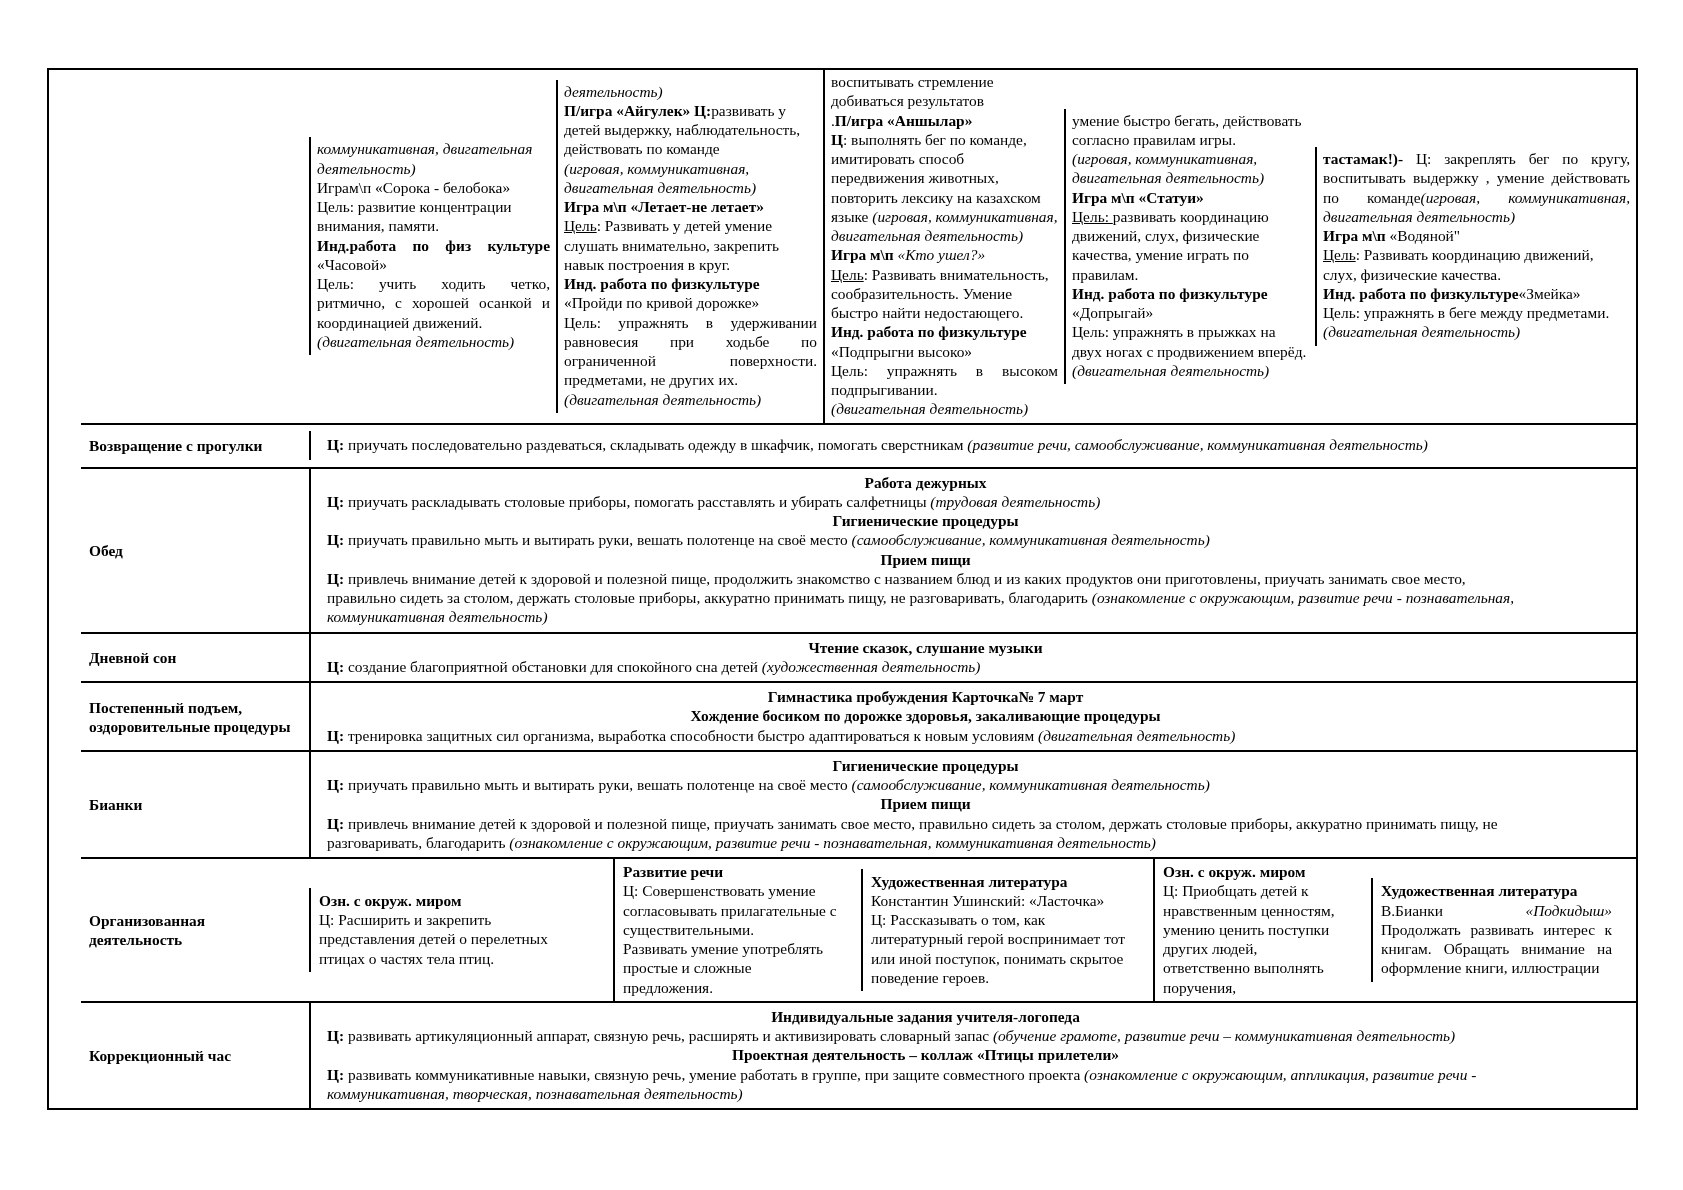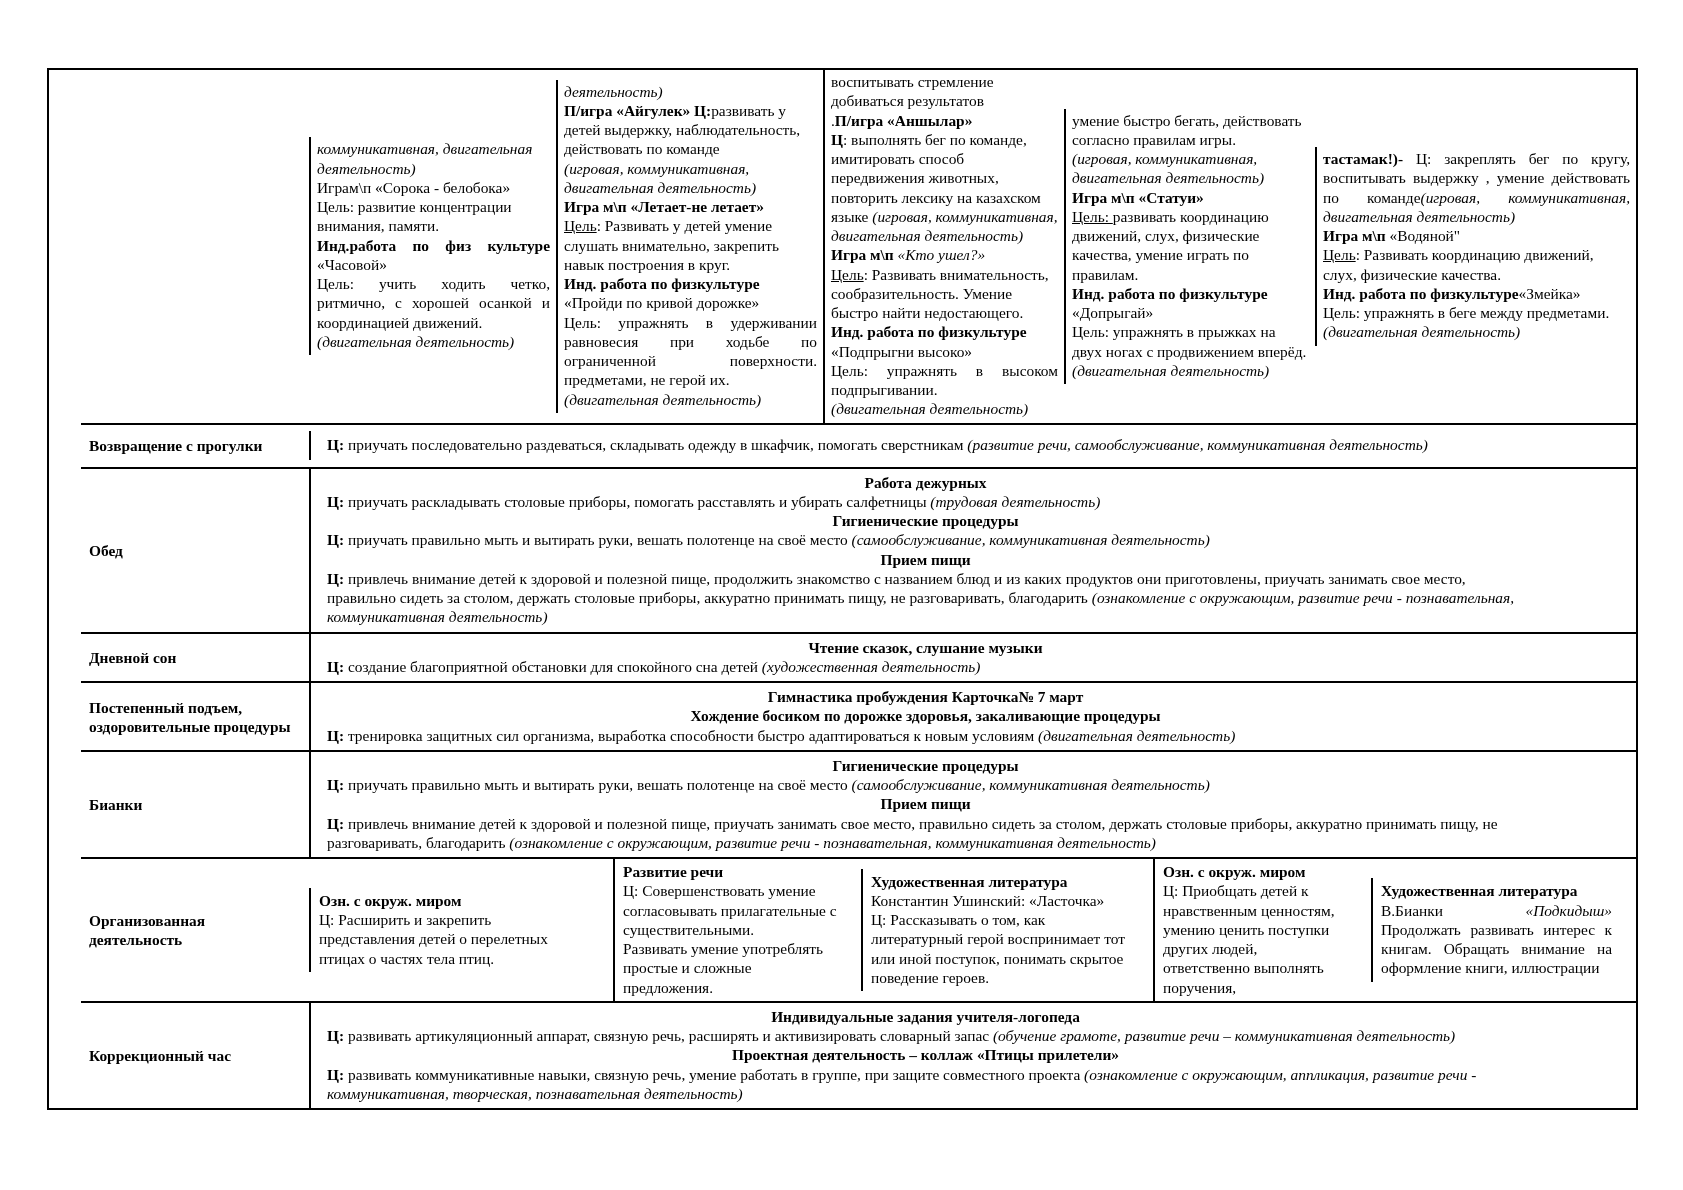--- a/index.html
+++ b/index.html
@@ -74,21 +74,21 @@
         <div class="para"><span class="i"> (двигательная деятельность)</span></div>
       </div>
     <div class="cell g-cell gw2">
         <div class="para"><span class="i">деятельность)</span></div>
         <div class="para"><span class="b">П/игра «Айгулек»  Ц:</span><span>развивать у детей выдержку, наблюдательность, действовать по команде</span></div>
         <div class="para"><span class="i">(игровая, коммуникативная, двигательная деятельность)</span></div>
         <div class="para"><span class="b">Игра м\п «Летает-не летает»</span></div>
         <div class="para"><span class="u">Цель</span><span>: Развивать у детей умение слушать внимательно, закрепить навык построения в круг.</span></div>
         <div class="para"><span class="b">Инд. работа по физкультуре</span></div>
         <div class="para"><span>«Пройди по кривой дорожке»</span></div>
-        <div class="para a-j"><span>Цель: упражнять в удерживании равновесия при ходьбе по ограниченной поверхности. предметами, не герой их.</span></div>
+        <div class="para a-j"><span>Цель: упражнять в удерживании равновесия при ходьбе по ограниченной поверхности. предметами, не других их.</span></div>
         <div class="para"><span class="i">(двигательная деятельность)</span></div>
       </div>
     <div class="cell g-cell gw3">
         <div class="para"><span>воспитывать стремление добиваться результатов</span></div>
         <div class="para"><span>.</span><span class="b">П/игра «Аншылар»</span></div>
         <div class="para"><span class="b">Ц</span><span>:  выполнять бег по команде, имитировать способ передвижения животных, повторить лексику на казахском языке </span><span class="i">(игровая, коммуникативная, двигательная деятельность)</span></div>
         <div class="para"><span class="b">Игра м\п </span><span class="i">«Кто ушел?»</span></div>
         <div class="para"><span class="u">Цель</span><span>: Развивать внимательность, сообразительность. Умение быстро найти недостающего.</span></div>
         <div class="para"><span class="b">Инд. работа по физкультуре</span></div>
         <div class="para"><span>«Подпрыгни высоко»</span></div>

